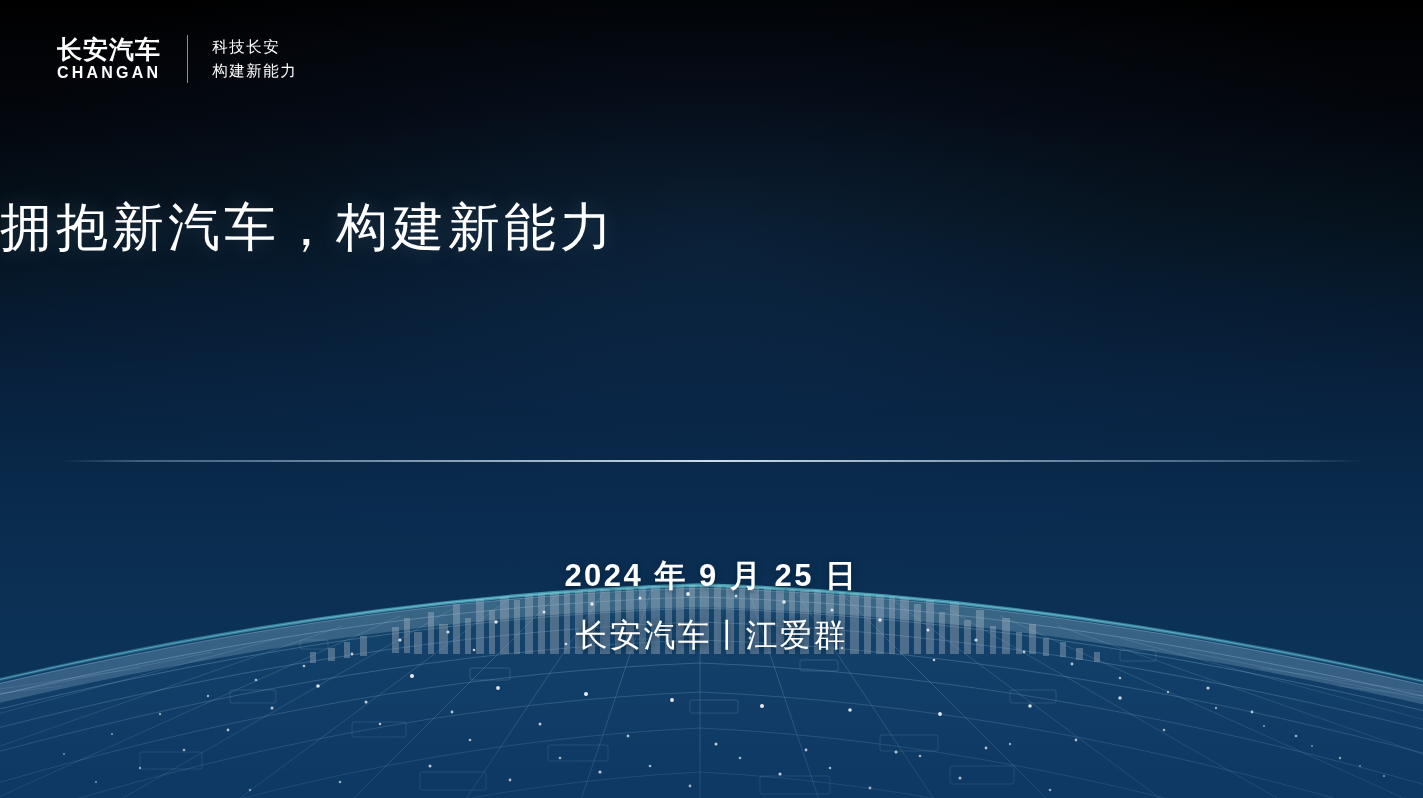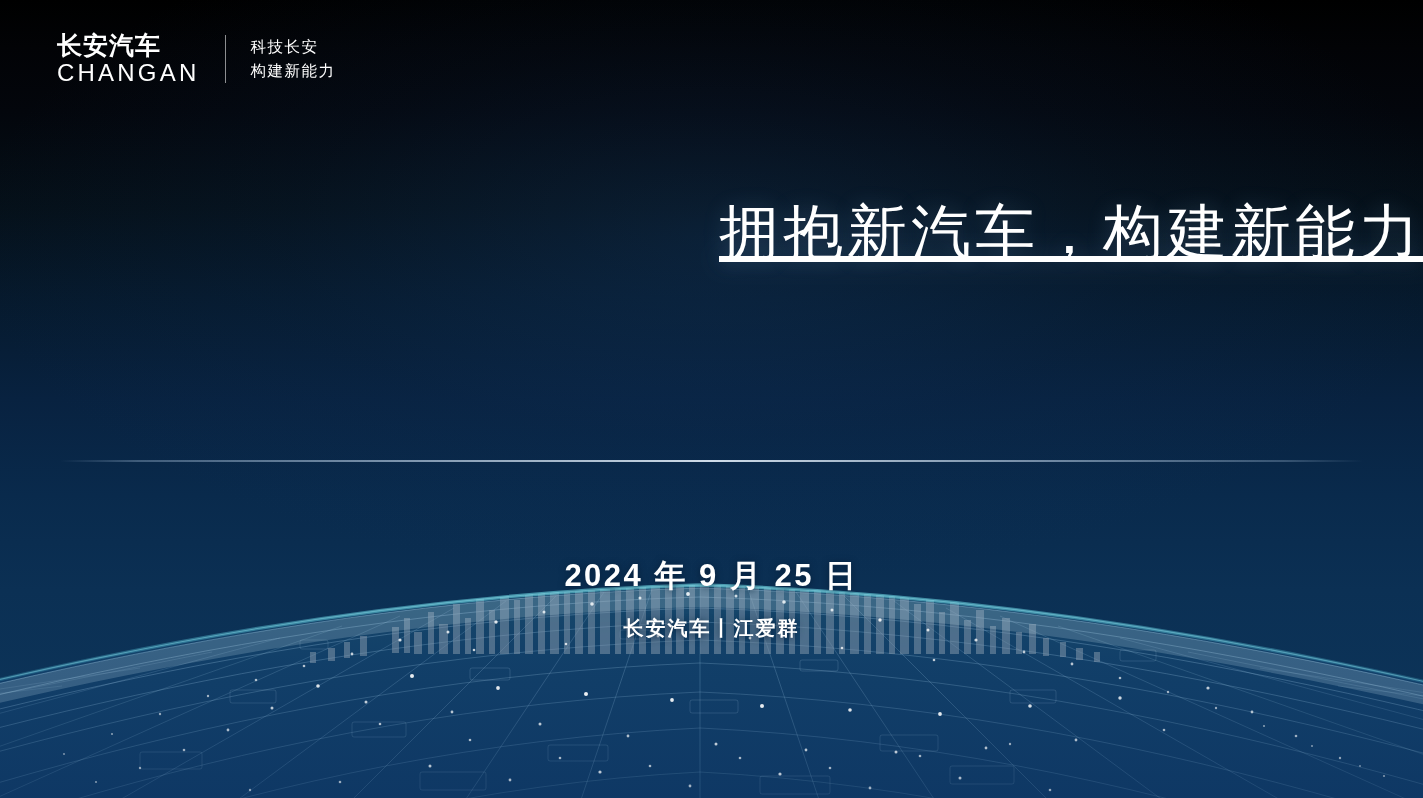--- a/index.html
+++ b/index.html
@@ -58,22 +58,22 @@
   }
   .logo-cn {
     color: #ffffff;
     font-size: 25px;
     font-weight: 700;
     letter-spacing: 1px;
     white-space: nowrap;
   }
   .logo-en {
     color: #ffffff;
-    font-size: 24px;
-    font-weight: 400;
+    font-size: 16px;
+    font-weight: 700;
     letter-spacing: 3.2px;
     margin-top: 3px;
     white-space: nowrap;
   }
   .logo-divider {
     width: 1px;
     height: 48px;
     background: rgba(255,255,255,0.55);
     margin: 0 24px 0 26px;
   }
@@ -87,29 +87,28 @@
     letter-spacing: 1.5px;
     white-space: nowrap;
   }
 
   
   .title {
     position: absolute;
     left: 0;
     right: 0;
     top: 196px;
-    text-align: right;
+    text-align: left;
     color: #ffffff;
-    font-size: 60px;
+    font-size: 52px;
     font-weight: 400;
     letter-spacing: 4px;
     line-height: 1.22;
     white-space: nowrap;
     text-shadow: 0 0 22px rgba(150, 195, 240, 0.22);
-    text-decoration: underline;
   }
 
   
   .hr-line {
     position: absolute;
     left: 60px;
     right: 60px;
     top: 460px;
     height: 1.6px;
     background: linear-gradient(90deg,
@@ -145,22 +144,22 @@
   .meta-date {
     font-size: 31px;
     font-weight: 700;
     letter-spacing: 2.5px;
     line-height: 1.3;
     white-space: nowrap;
     text-shadow: 0 1px 7px rgba(5, 25, 50, 0.75);
   }
   .meta-author {
     margin-top: 19px;
-    font-size: 20px;
-    font-weight: 700;
+    font-size: 32px;
+    font-weight: 400;
     letter-spacing: 2px;
     line-height: 1.3;
     white-space: nowrap;
     text-shadow: 0 1px 7px rgba(5, 25, 50, 0.85);
   }
 </style>
 </head>
 <body>
 
 <div id="slide">

